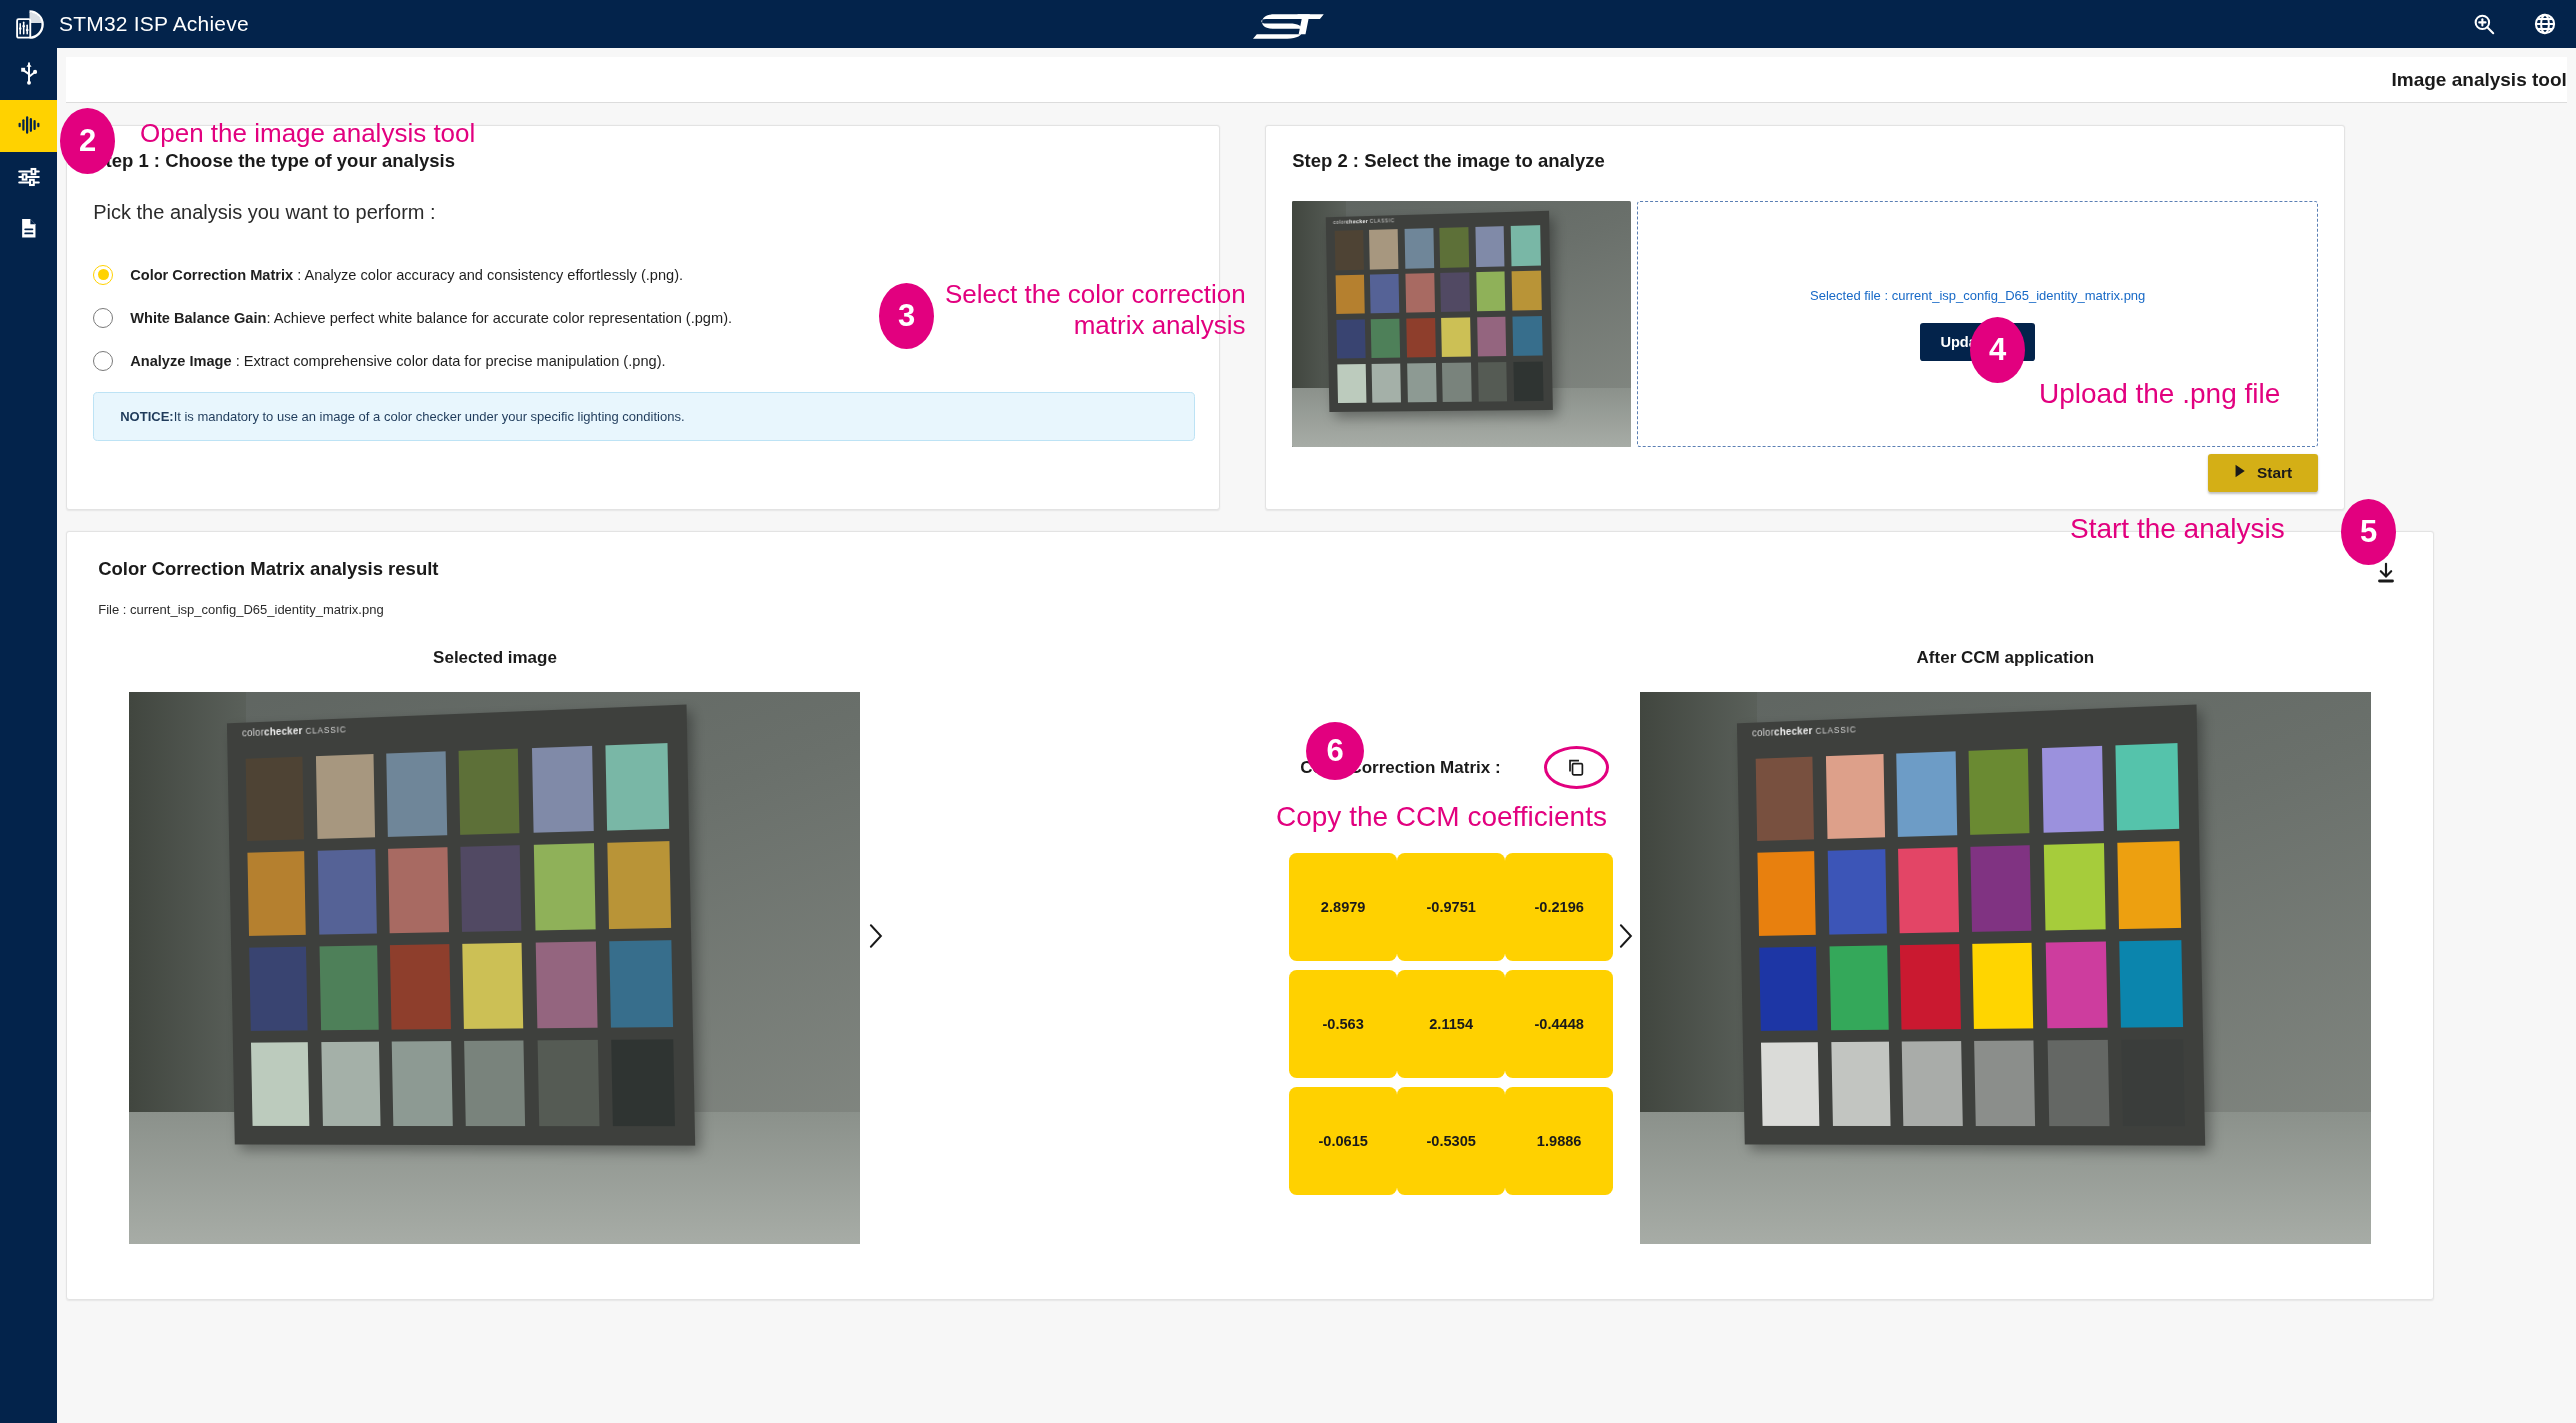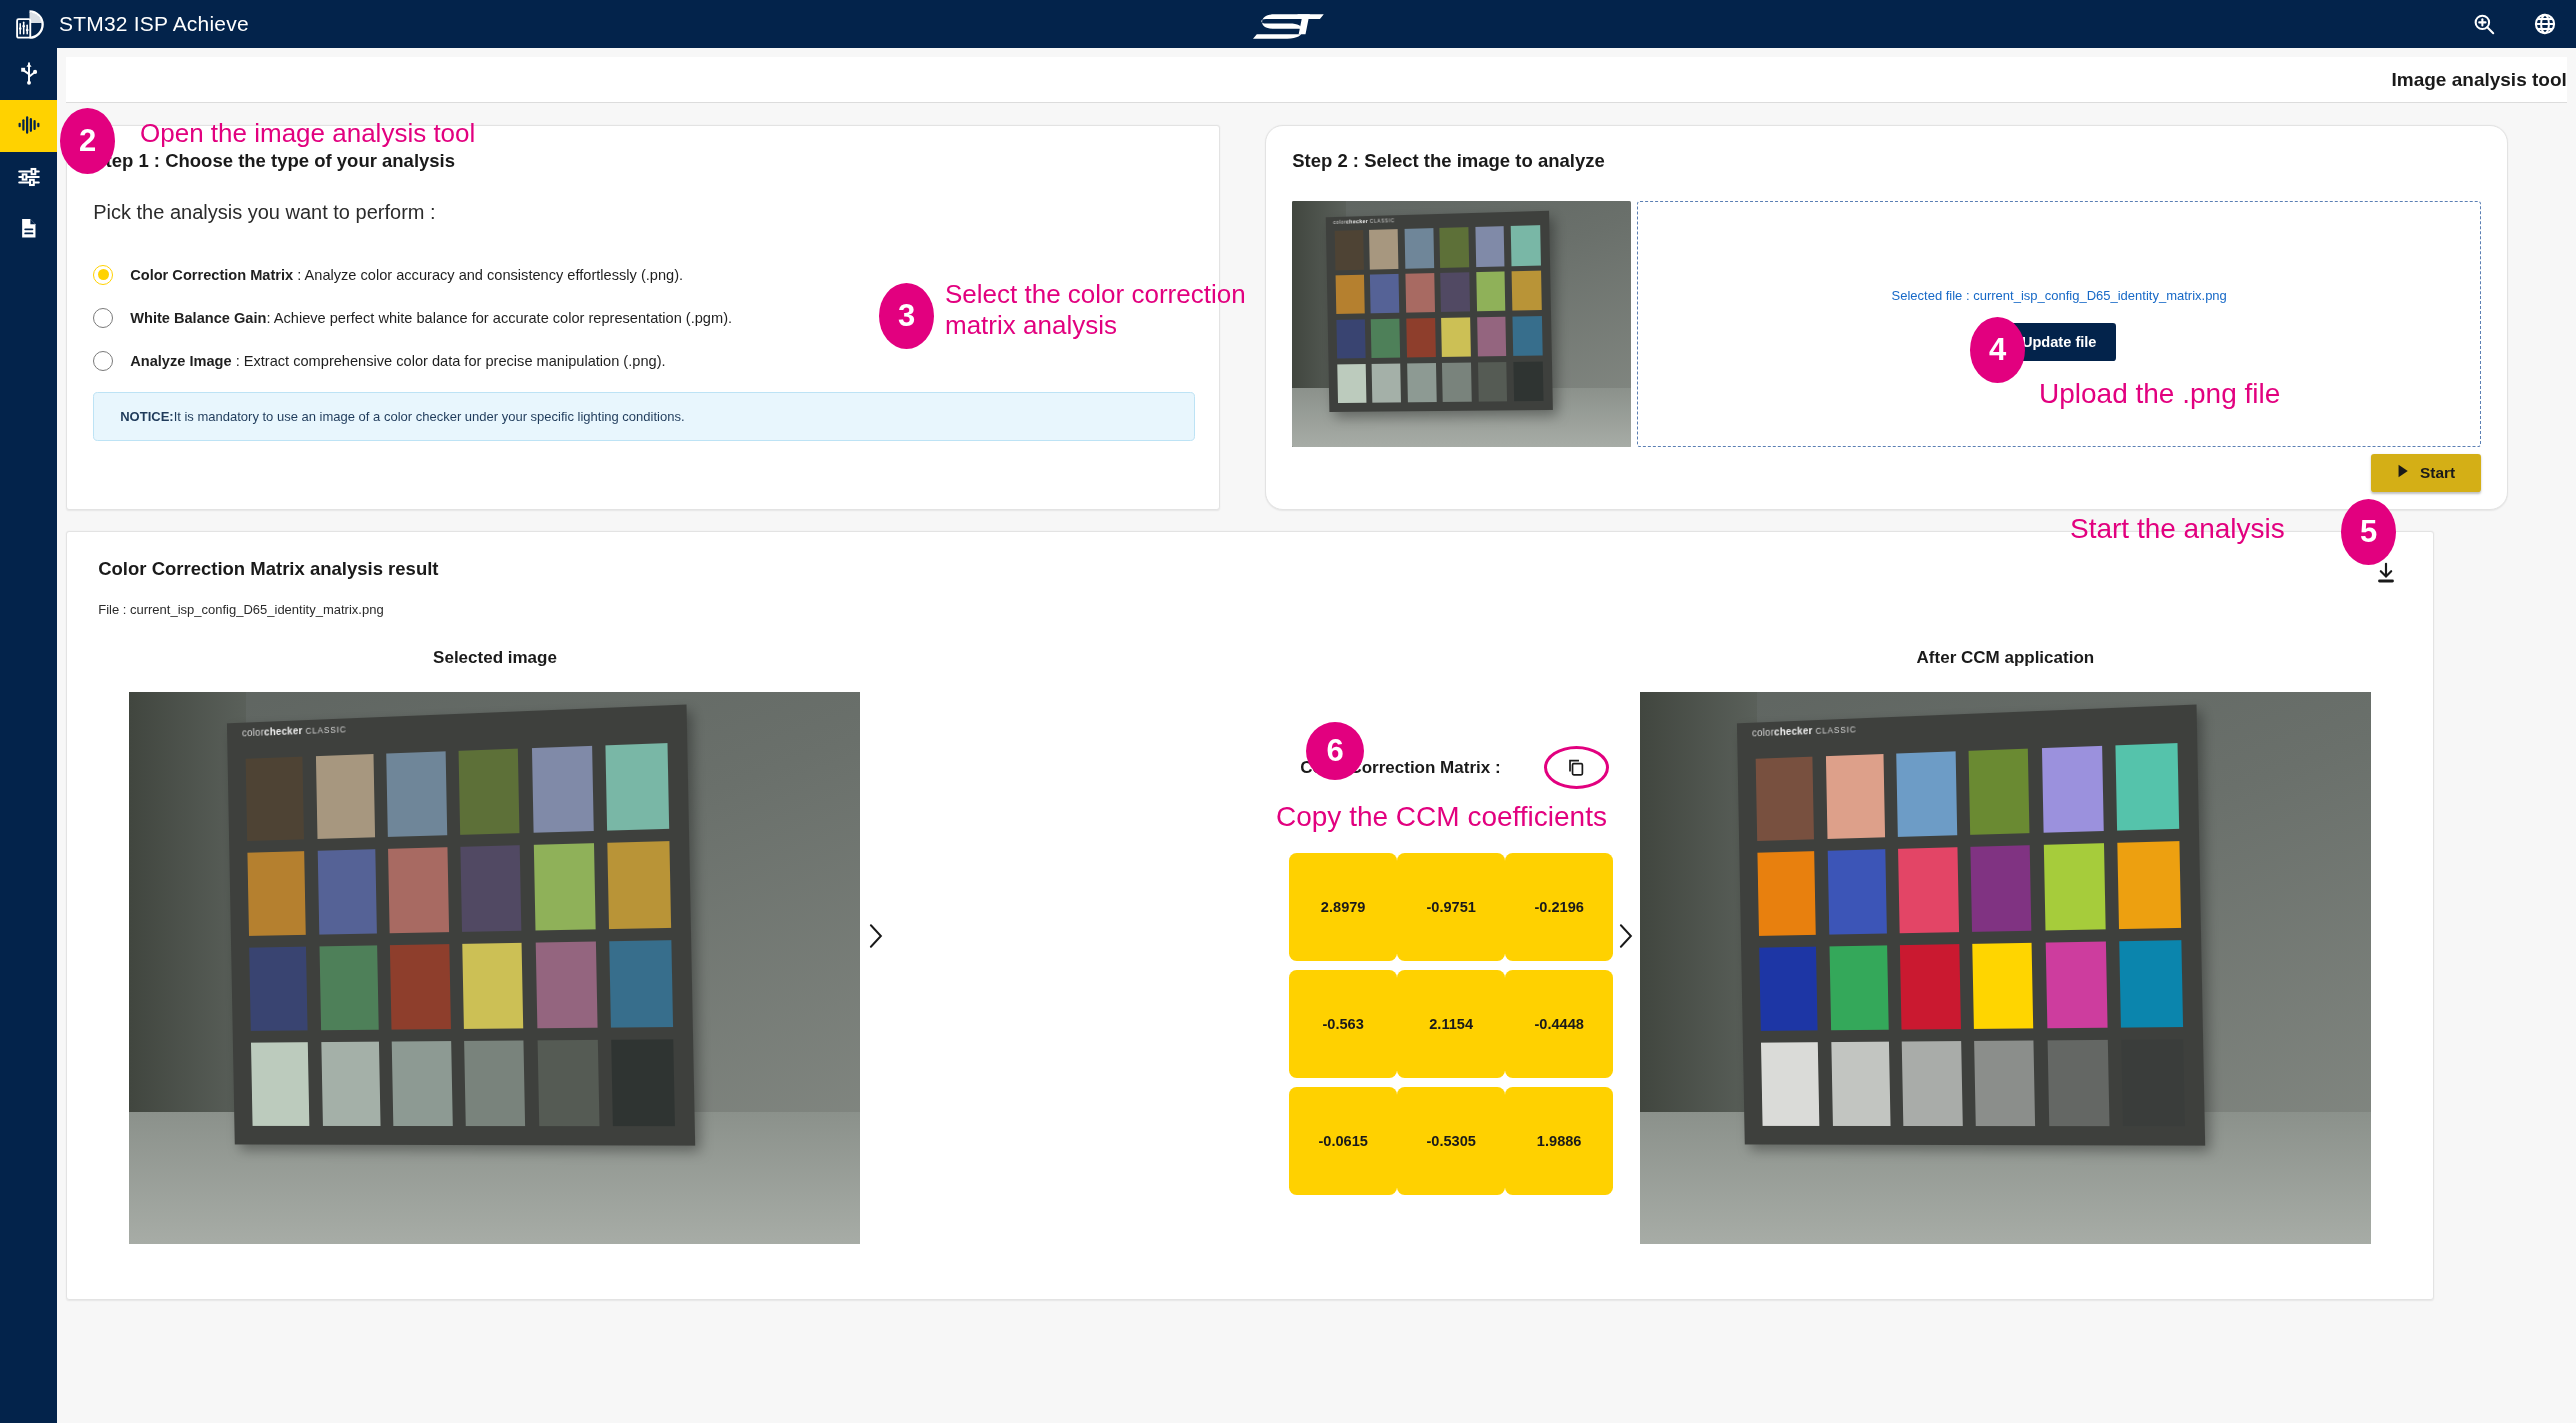--- a/index.html
+++ b/index.html
@@ -45,21 +45,21 @@
     display: flex; align-items: center; justify-content: flex-end;
   }
   .page-title { font-size: 19px; font-weight: bold; color: #1a1a1a; }
 
   .row { display: flex; gap: 45px; margin: 21.5px 9.2px 0 9.2px; }
   .card {
     background: #ffffff; border: 0.8px solid #e3e3e3; border-radius: 3.1px;
     box-shadow: 0 0.8px 1.5px rgba(0,0,0,.07);
   }
   .card-step1 { width: 1154px; height: 385px; padding: 24.6px 26px; position: relative; }
-  .card-step2 { width: 1243px; height: 385px; padding: 24.6px 26px; position: relative; border-radius: 18px; }
+  .card-step2 { width: 1080px; height: 385px; padding: 24.6px 26px; position: relative; }
   .step-heading { font-size: 18.5px; font-weight: bold; color: #1a1a1a; }
   .pick-label { font-size: 20px; color: #2b2b2b; margin-top: 29px; }
 
   .radio-list { margin-top: 29px; }
   .radio-row { display: flex; align-items: center; gap: 17px; height: 43px; cursor: pointer; }
   .radio {
     width: 20px; height: 20px; border-radius: 50%;
     border: 1.5px solid #7a7a7a; background: #fff;
     display: flex; align-items: center; justify-content: center; flex: none;
   }
@@ -496,21 +496,21 @@
       </div>
 
     </div>
   </div>
 </div>
 
 <div class="badge" style="left:60px; top:108px; width:55px; height:66px;">2</div>
 <div class="anno" style="left:140px; top:118px;">Open the image analysis tool</div>
 
 <div class="badge" style="left:879px; top:283px; width:55px; height:66px;">3</div>
-<div class="anno" style="left:945px; top:279px; white-space:pre-line; text-align:left;">Select the color correction
+<div class="anno" style="left:945px; top:279px; white-space:pre-line; text-align:right;">Select the color correction
 matrix analysis</div>
 
 <div class="badge" style="left:1970px; top:317px; width:55px; height:66px;">4</div>
 <div class="anno big" style="left:2039px; top:377px;">Upload the .png file</div>
 
 <div class="badge" style="left:2341px; top:499px; width:55px; height:66px;">5</div>
 <div class="anno big" style="left:2070px; top:512px;">Start the analysis</div>
 
 <div class="badge" style="left:1306px; top:722px; width:58px; height:58px;">6</div>
 <div class="anno big" style="left:1276px; top:800px;">Copy the CCM coefficients</div>

